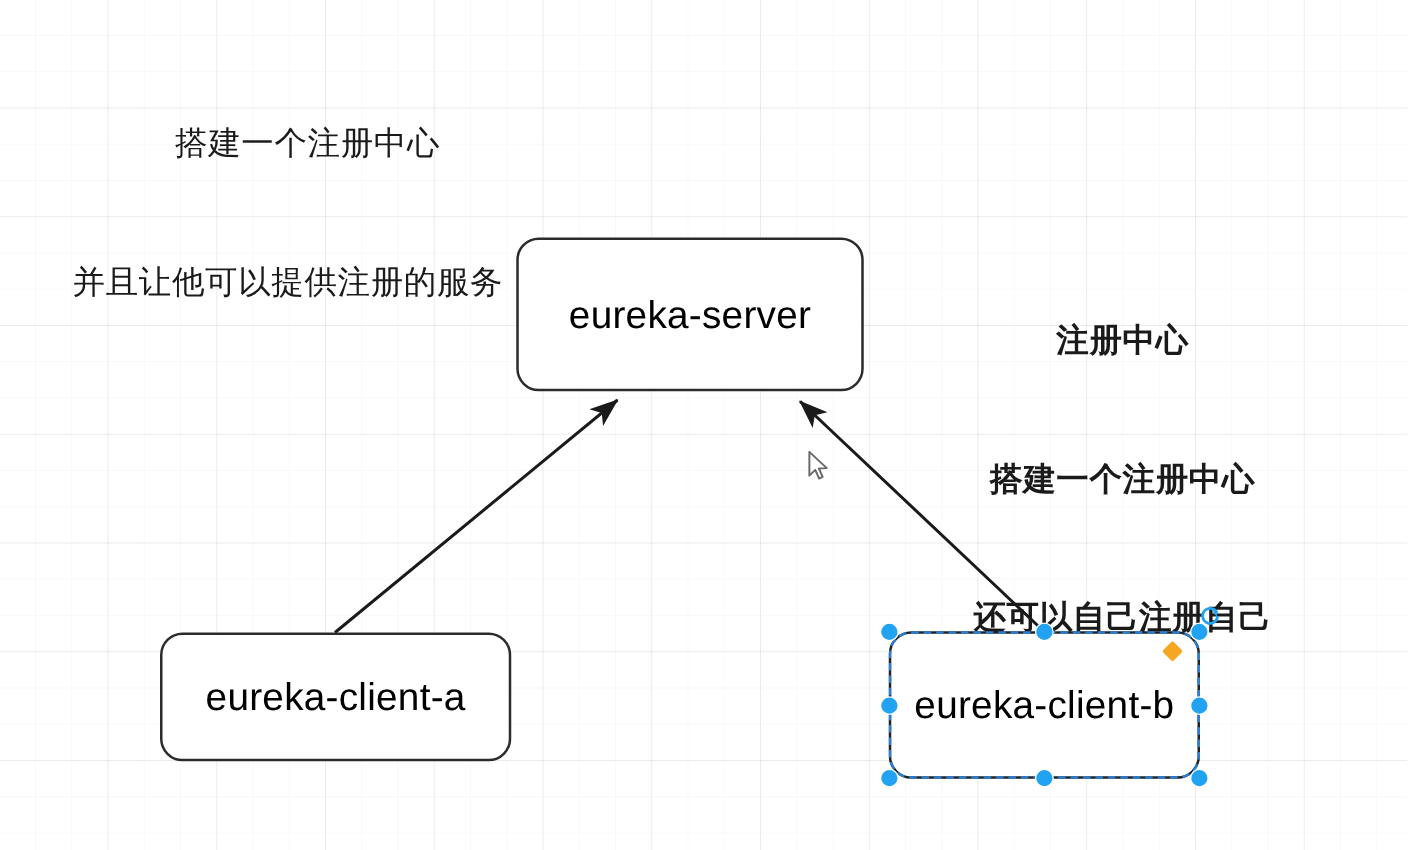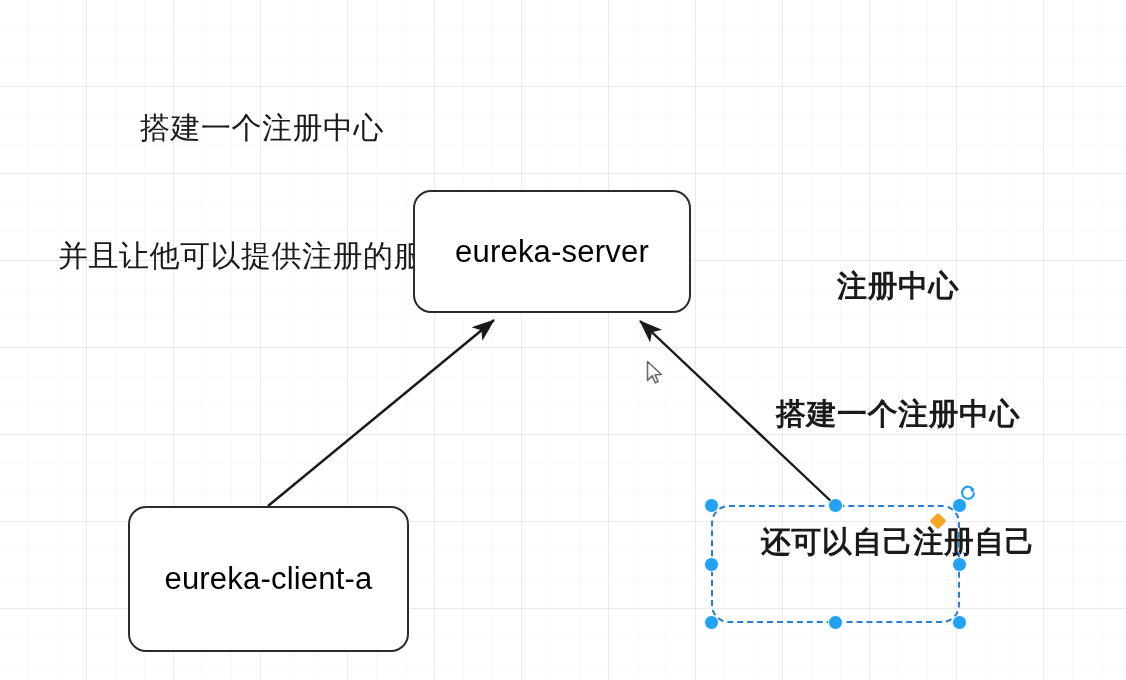--- a/index.html
+++ b/index.html
@@ -34,21 +34,21 @@
     top: 0;
     width: 1126px;
     height: 680px;
     pointer-events: none;
   }
 
   
   .annotation {
     position: absolute;
     color: #1a1a1a;
-    font-size: 30px;
+    font-size: 26px;
     line-height: 1.42;
     white-space: pre;
     letter-spacing: 0.5px;
   }
   #note-top {
     left: 58px;
     top: 22px;
     text-align: left;
   }
   #note-top .ln1 { padding-left: 82px; display: block; }
@@ -82,21 +82,21 @@
     left: 413px;
     top: 190px;
     width: 278px;
     height: 123px;
     justify-content: center;
   }
   #node-client-a {
     left: 128px;
     top: 506px;
     width: 281px;
-    height: 146px;
+    height: 103px;
   }
   #node-client-b {
     left: 711px;
     top: 505px;
     width: 249px;
     height: 118px;
     border-color: #222222;
   }
 
   
@@ -174,20 +174,23 @@
   </div>
 
   <div class="node" id="node-server">
     <span>eureka-server</span>
   </div>
 
   <div class="node" id="node-client-a">
     <span>eureka-client-a</span>
   </div>
 
+  <div class="node" id="node-client-b">
+    <span>eureka-client-b</span>
+  </div>
 
   <div class="sel-outline"></div>
 
   <div class="handle" style="left:711px; top:505px;"></div>
   <div class="handle" style="left:835px; top:505px;"></div>
   <div class="handle" style="left:959px; top:505px;"></div>
   <div class="handle" style="left:711px; top:564px;"></div>
   <div class="handle" style="left:959px; top:564px;"></div>
   <div class="handle" style="left:711px; top:622px;"></div>
   <div class="handle" style="left:835px; top:622px;"></div>

